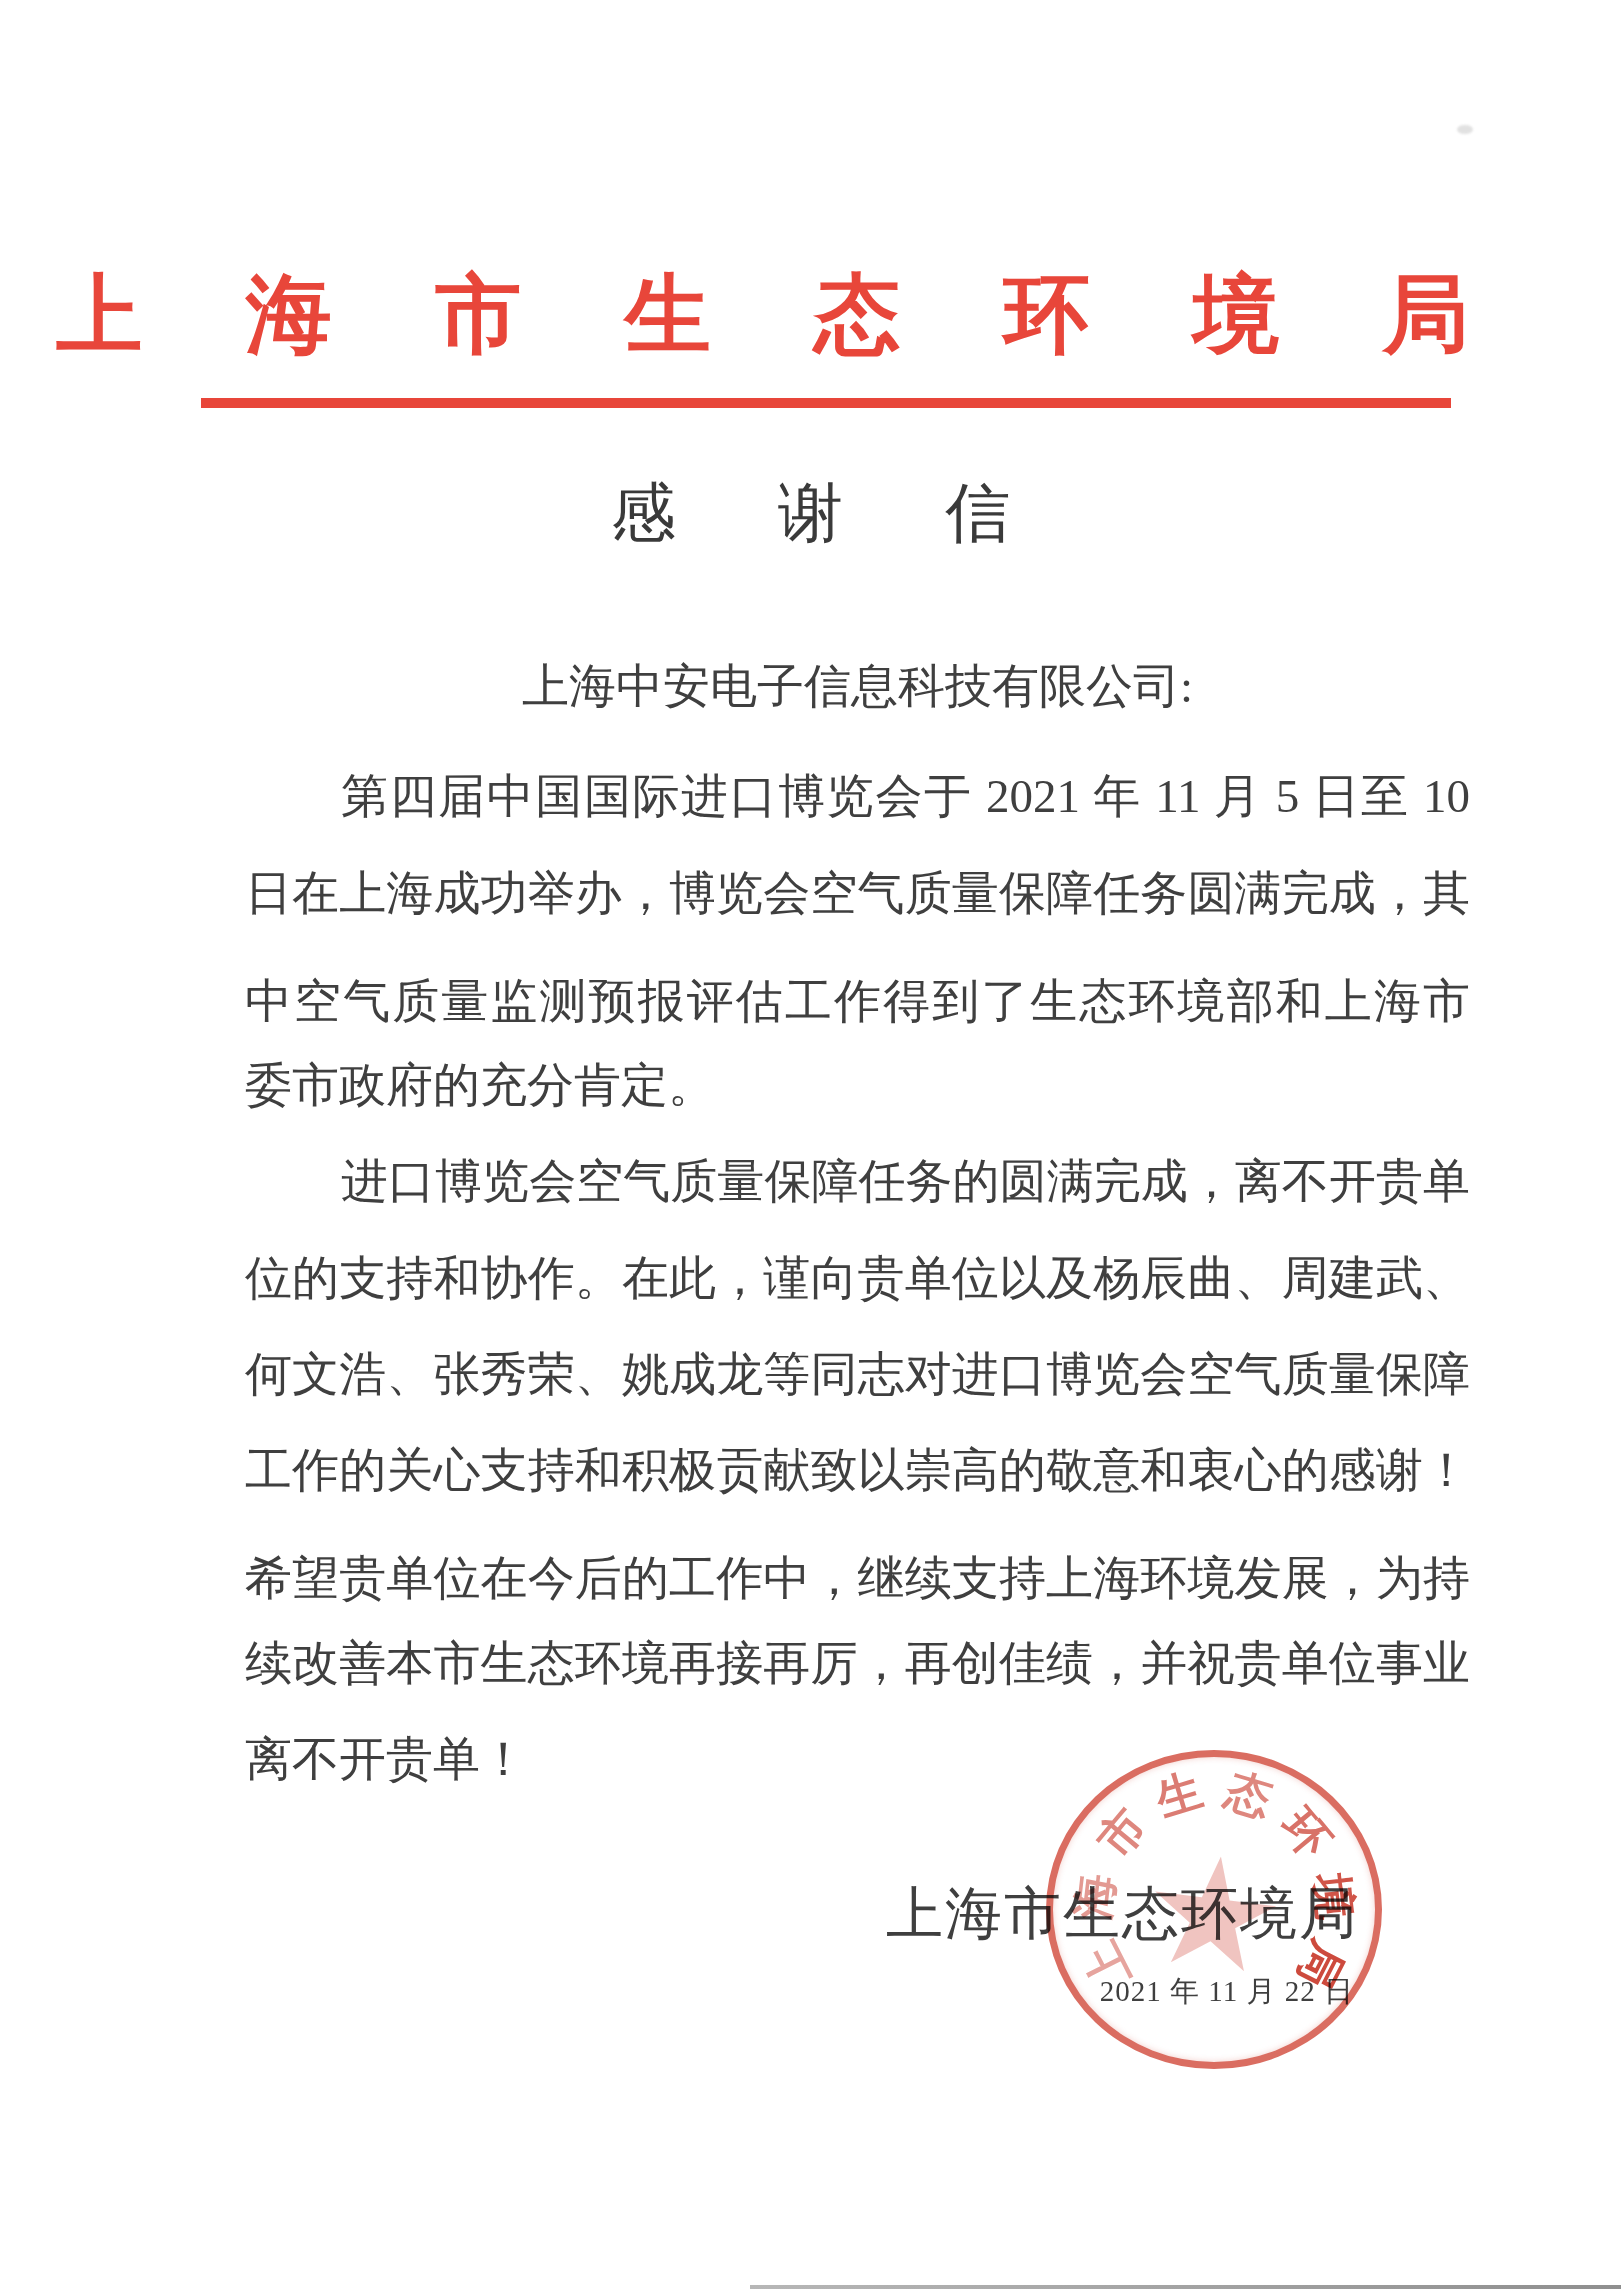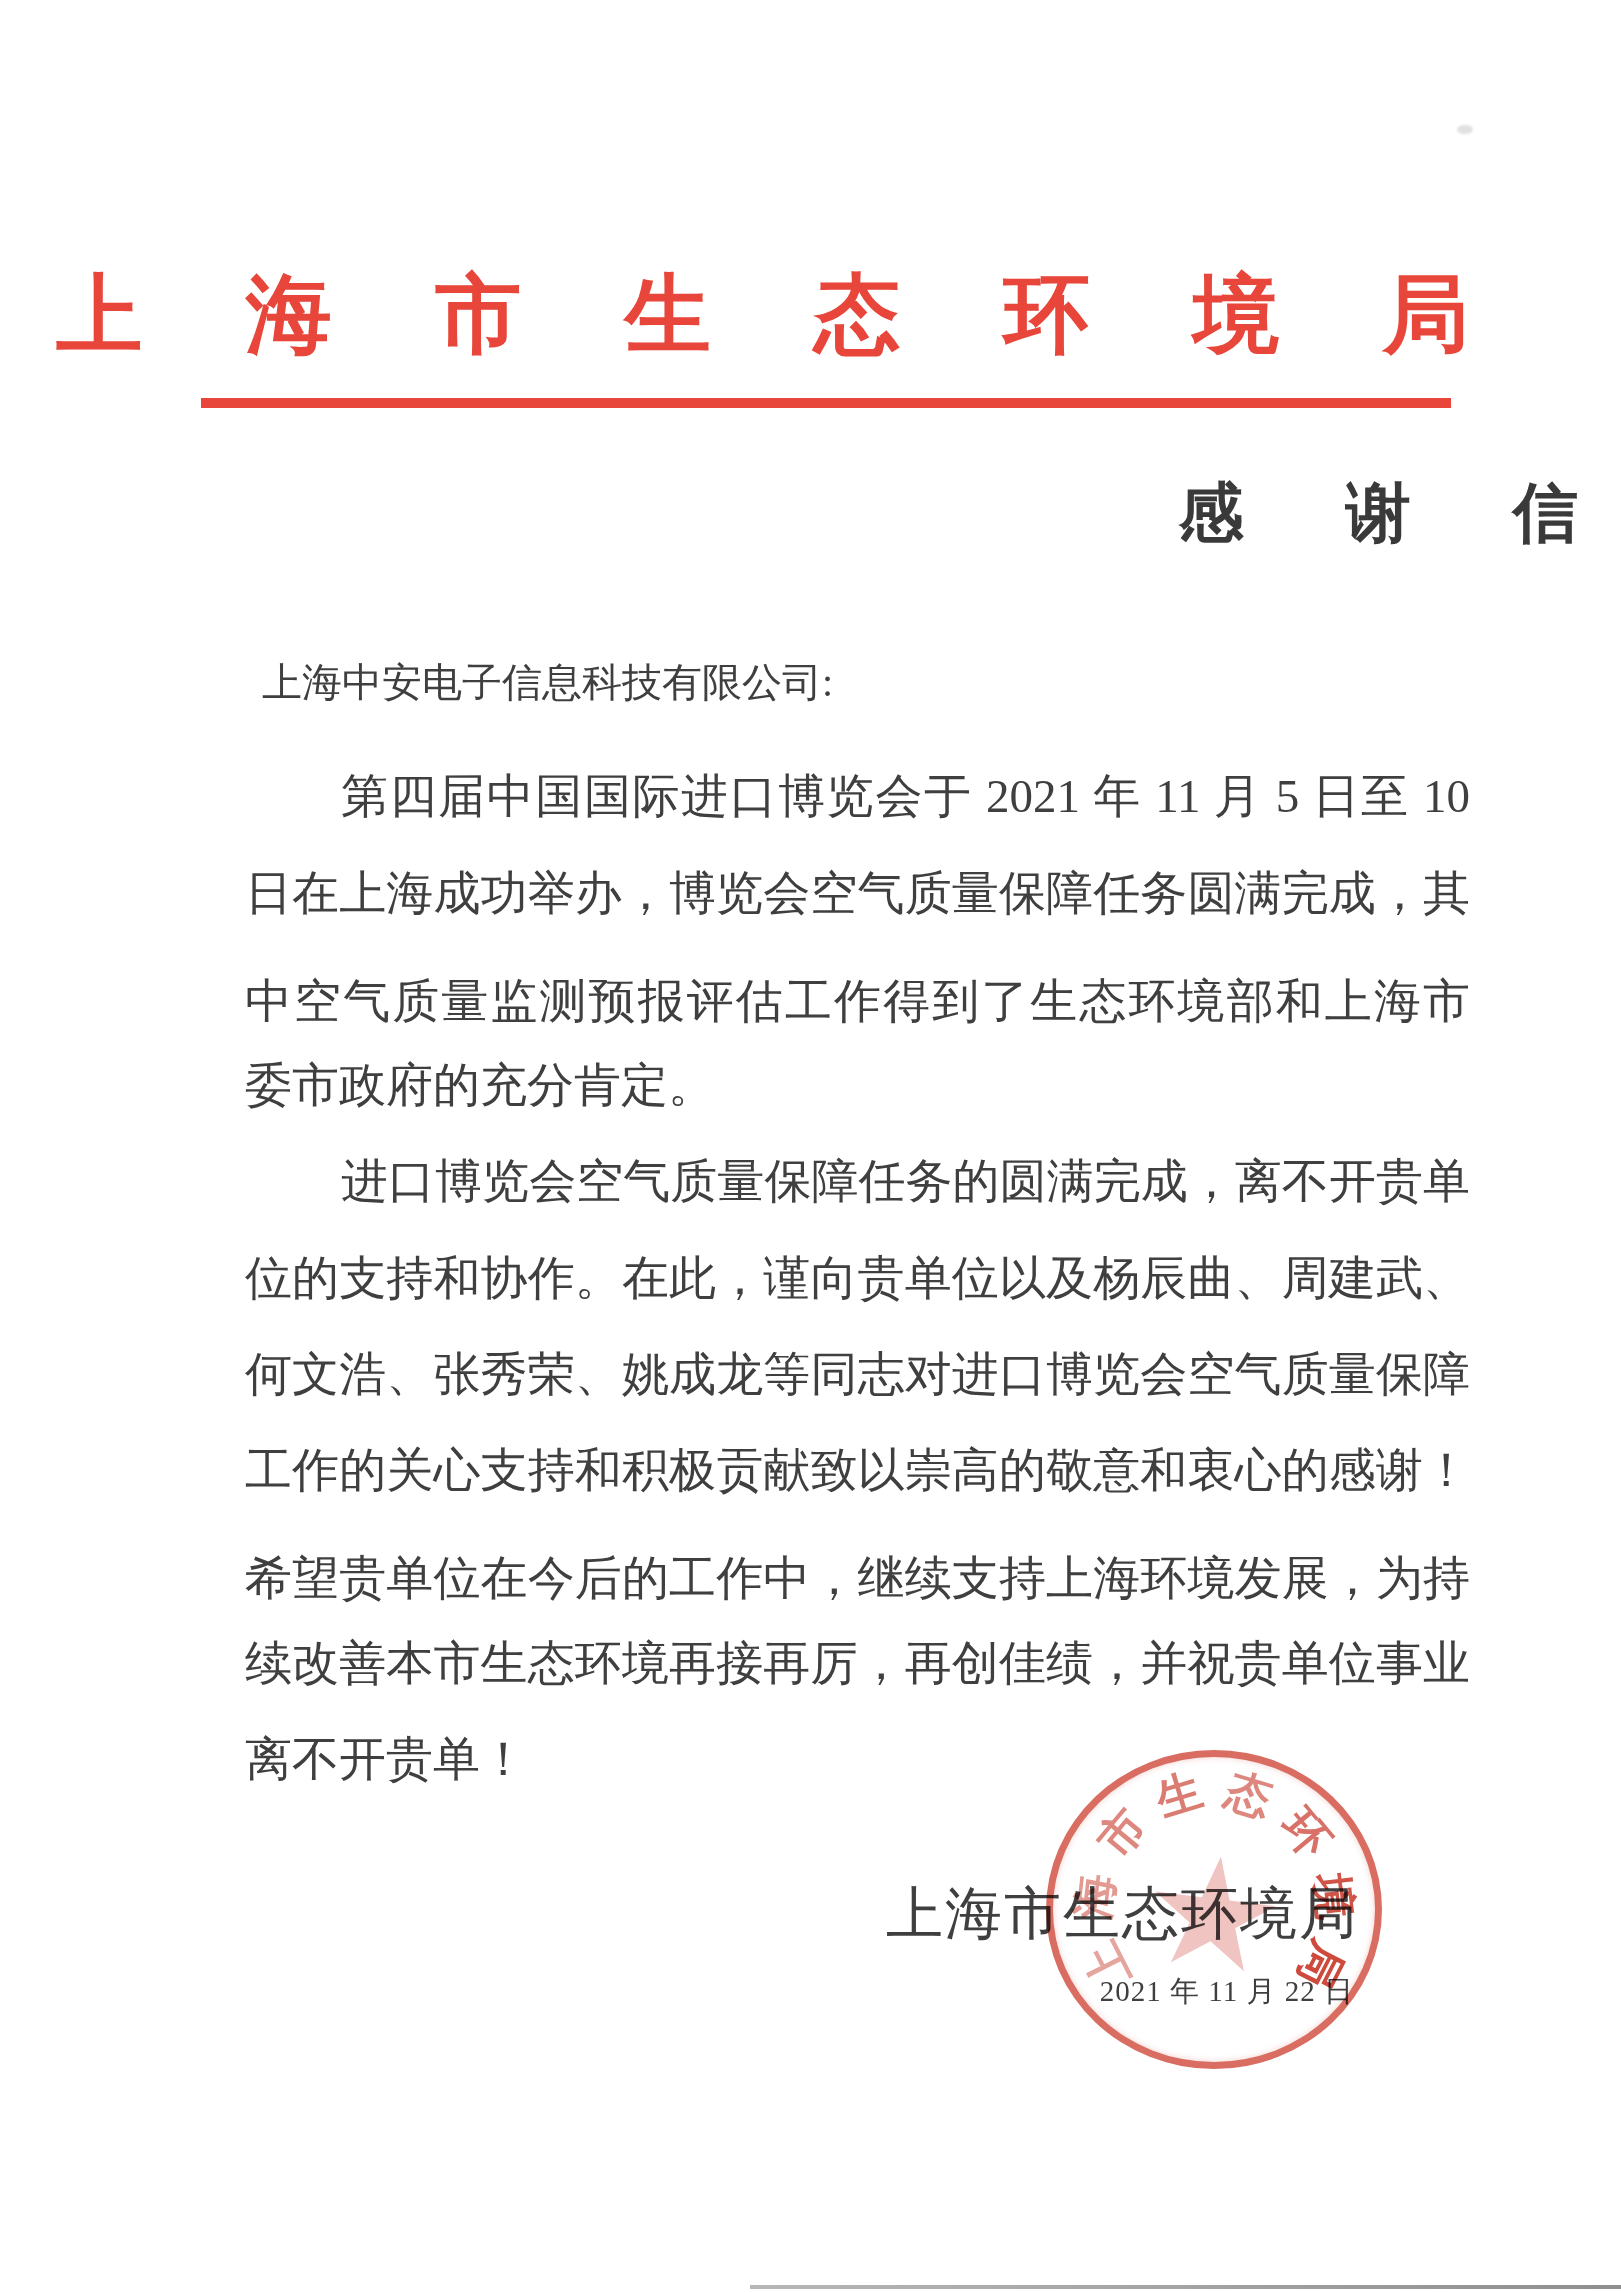--- a/index.html
+++ b/index.html
@@ -25,32 +25,33 @@
     white-space:nowrap;
     text-indent:41px; 
   }
   .red-rule{
     position:absolute;left:201px;top:398px;
     width:1250px;height:9.8px;
     background:var(--red);
   }
   .doc-title{
     position:absolute;left:0;top:469px;width:1621px;
-    text-align:right;
-    font-size:65px;font-weight:700;
+    text-align:center;
+    font-size:65px;font-weight:400;
     letter-spacing:43px;text-indent:43px;
     color:#3a3a3a;
     white-space:nowrap;
   }
   .salutation{
-    position:absolute;left:262px;top:655px;
+    position:absolute;left:245px;top:655px;
     width:1225px;
-    font-size:40px;
+    font-size:47px;
     color:var(--ink);
     white-space:nowrap;
+    text-align:center;
   }
   .body-line{
     position:absolute;left:245px;
     width:1225px;height:61px;
     font-size:47px;line-height:61px;
     color:var(--ink);
     box-sizing:border-box;
   }
   .body-line.just{
     text-align:justify;

